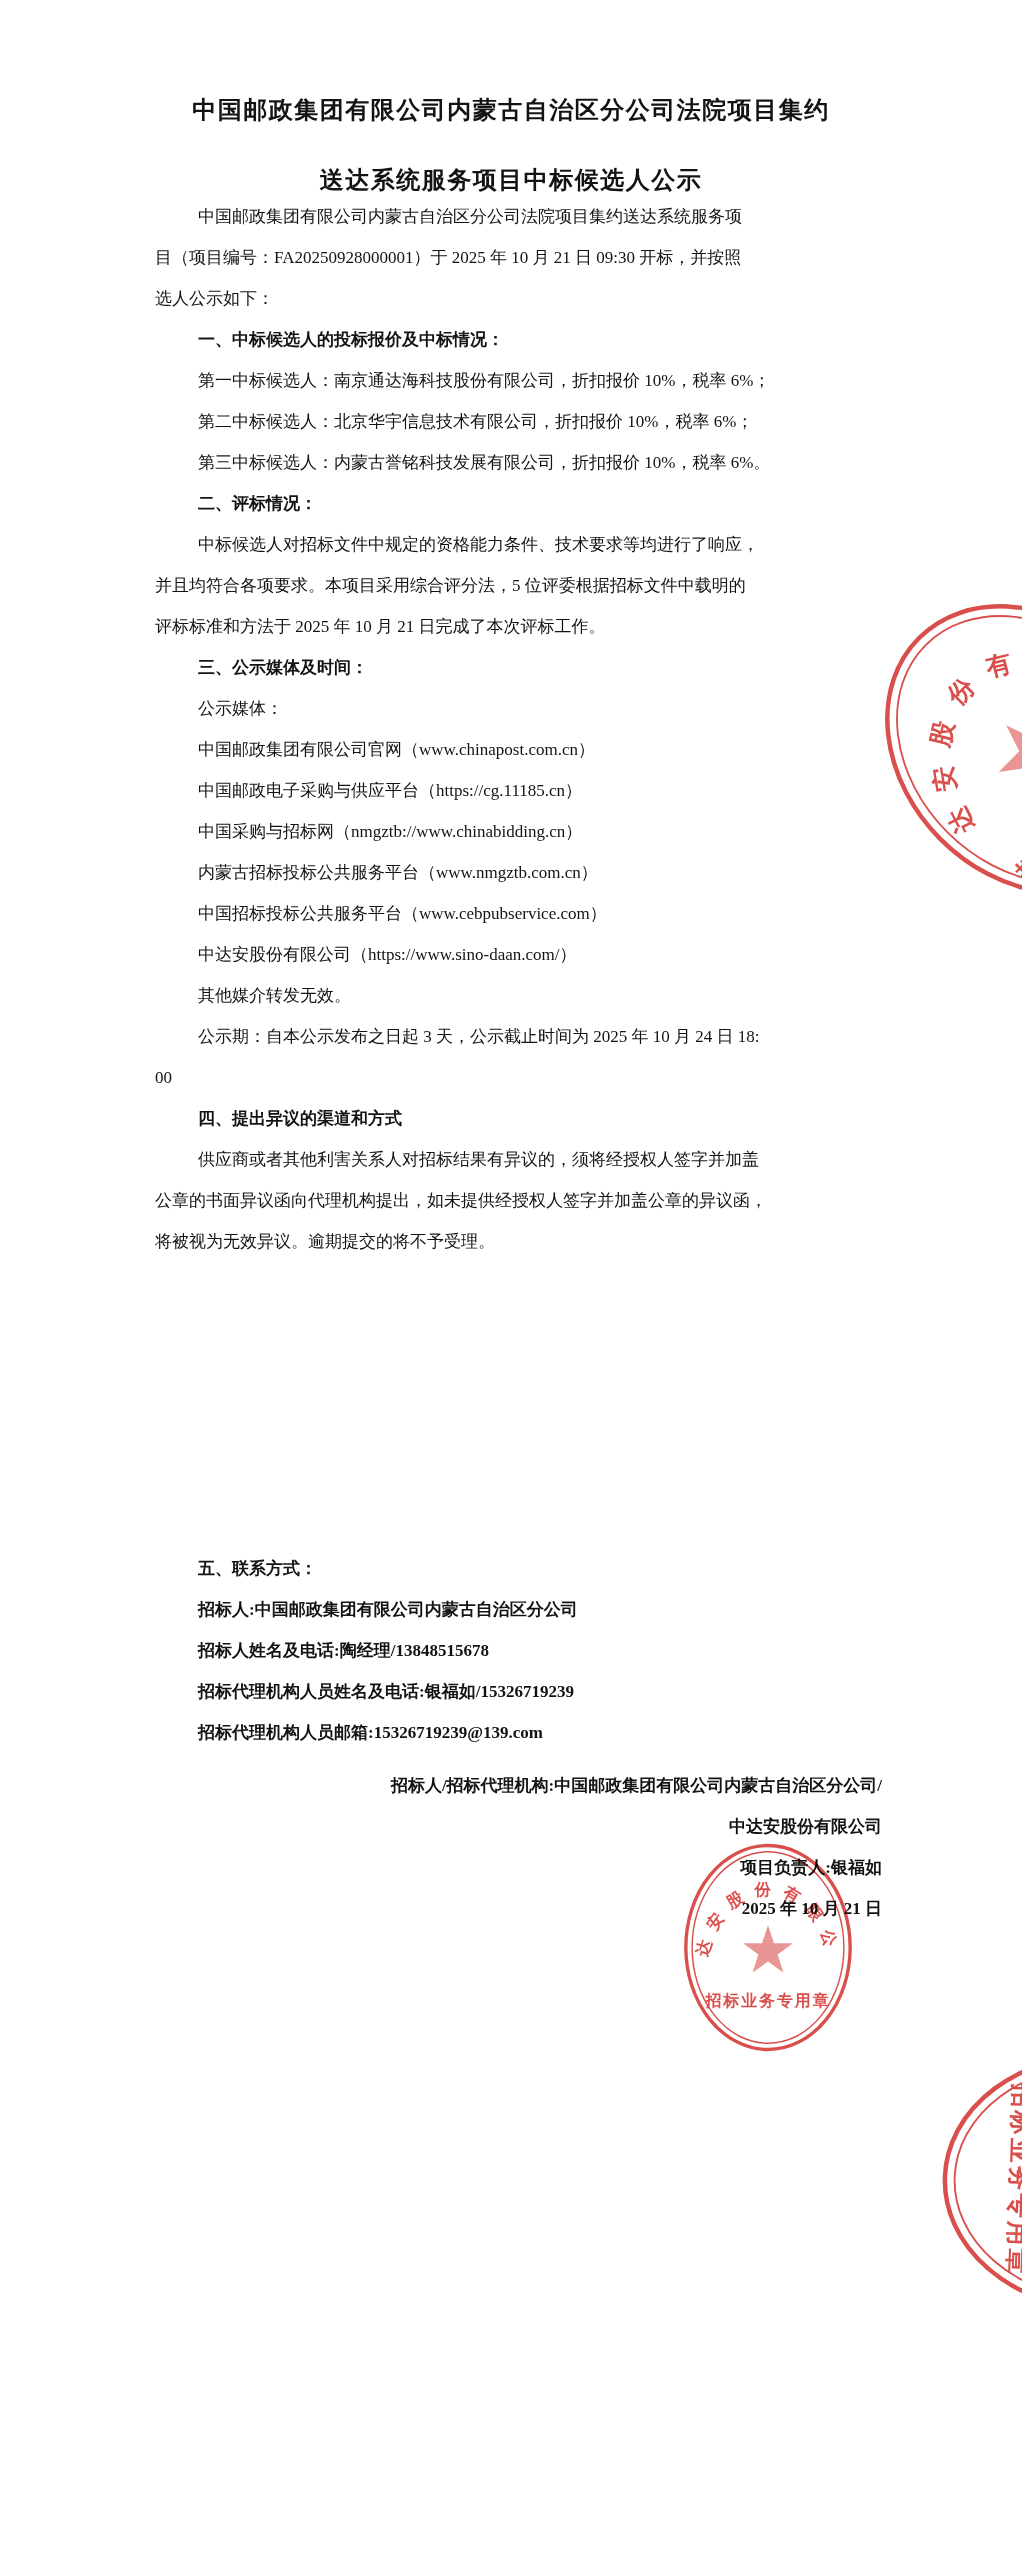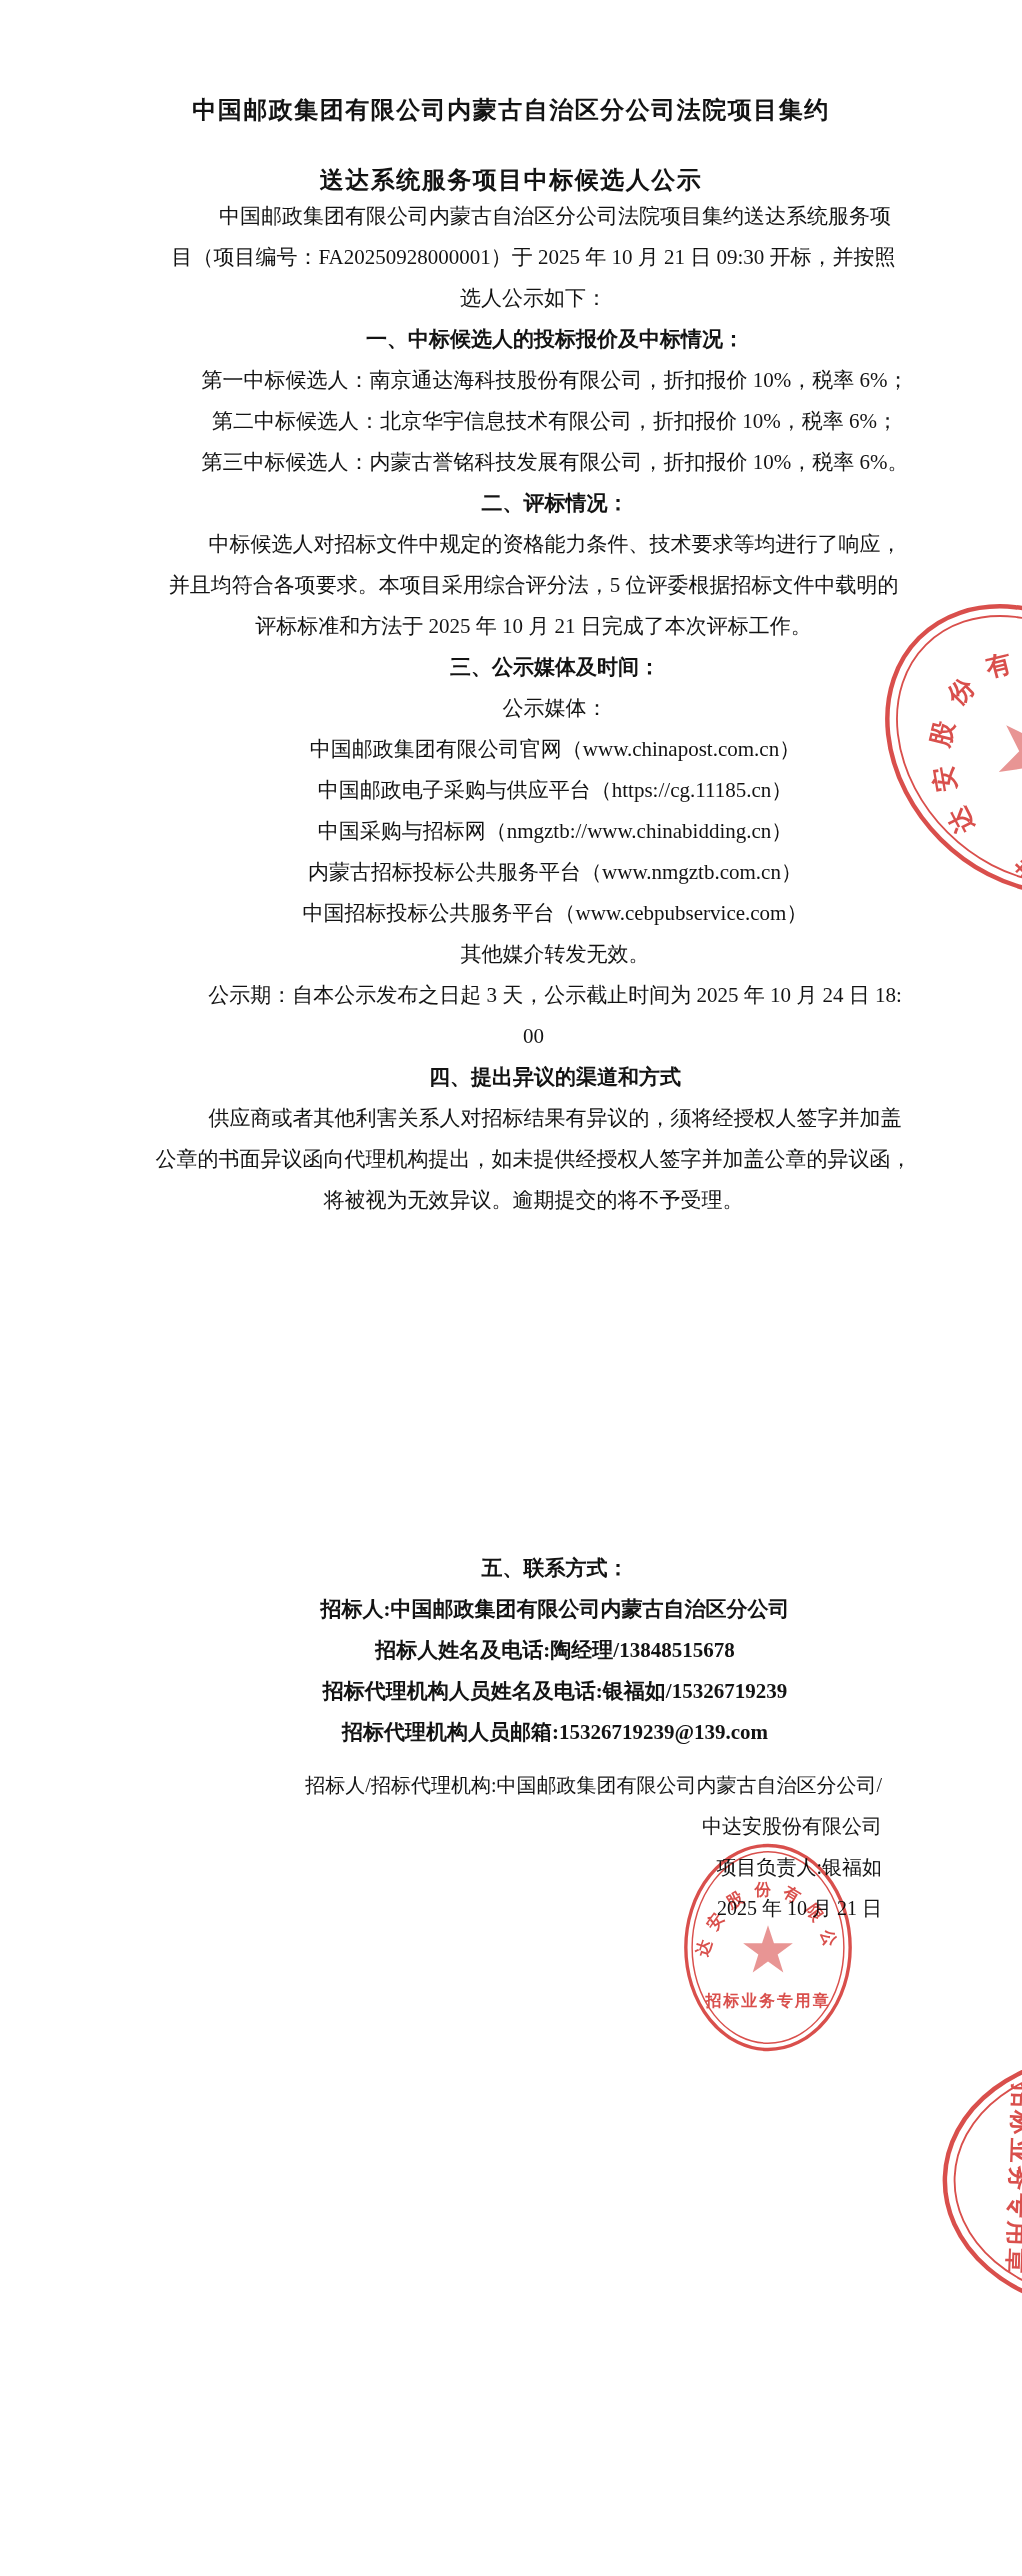--- a/index.html
+++ b/index.html
@@ -22,38 +22,37 @@
     letter-spacing: 1.5px;
     white-space: nowrap;
   }
   #title-line-1 { top: 94px; }
   #title-line-2 { top: 164px; }
 
   .text-block {
     position: absolute;
     left: 155px;
     width: 757px;
-    font-size: 21px;
+    font-size: 17px;
     line-height: 41px;
-    text-align: center;
   }
   #body-block    { top: 196px; }
   #contact-block { top: 1548px; }
   .line { white-space: nowrap; }
   .indent { padding-left: 43px; }
   .bold { font-weight: bold; }
 
   #closing-block {
     position: absolute;
     right: 140px;
     top: 1765px;
     text-align: right;
-    font-size: 20px;
+    font-size: 17px;
     line-height: 41px;
-    font-weight: normal;
+    font-weight: bold;
     white-space: nowrap;
   }
 
   .stamp {
     position: absolute;
     mix-blend-mode: multiply;
     opacity: 0.92;
     pointer-events: none;
   }
   #stamp-main         { left: 681px; top: 1841px; width: 174px; height: 213px; }
@@ -84,20 +83,21 @@
     <div class="line">并且均符合各项要求。本项目采用综合评分法，5 位评委根据招标文件中载明的</div>
     <div class="line">评标标准和方法于 2025 年 10 月 21 日完成了本次评标工作。</div>
 
     <div class="line indent bold">三、公示媒体及时间：</div>
     <div class="line indent">公示媒体：</div>
     <div class="line indent">中国邮政集团有限公司官网（www.chinapost.com.cn）</div>
     <div class="line indent">中国邮政电子采购与供应平台（https://cg.11185.cn）</div>
     <div class="line indent">中国采购与招标网（nmgztb://www.chinabidding.cn）</div>
     <div class="line indent">内蒙古招标投标公共服务平台（www.nmgztb.com.cn）</div>
     <div class="line indent">中国招标投标公共服务平台（www.cebpubservice.com）</div>
+    <div class="line indent">中达安股份有限公司（https://www.sino-daan.com/）</div>
     <div class="line indent">其他媒介转发无效。</div>
     <div class="line indent">公示期：自本公示发布之日起 3 天，公示截止时间为 2025 年 10 月 24 日 18:</div>
     <div class="line">00</div>
 
     <div class="line indent bold">四、提出异议的渠道和方式</div>
     <div class="line indent">供应商或者其他利害关系人对招标结果有异议的，须将经授权人签字并加盖</div>
     <div class="line">公章的书面异议函向代理机构提出，如未提供经授权人签字并加盖公章的异议函，</div>
     <div class="line">将被视为无效异议。逾期提交的将不予受理。</div>
   </div>
 

